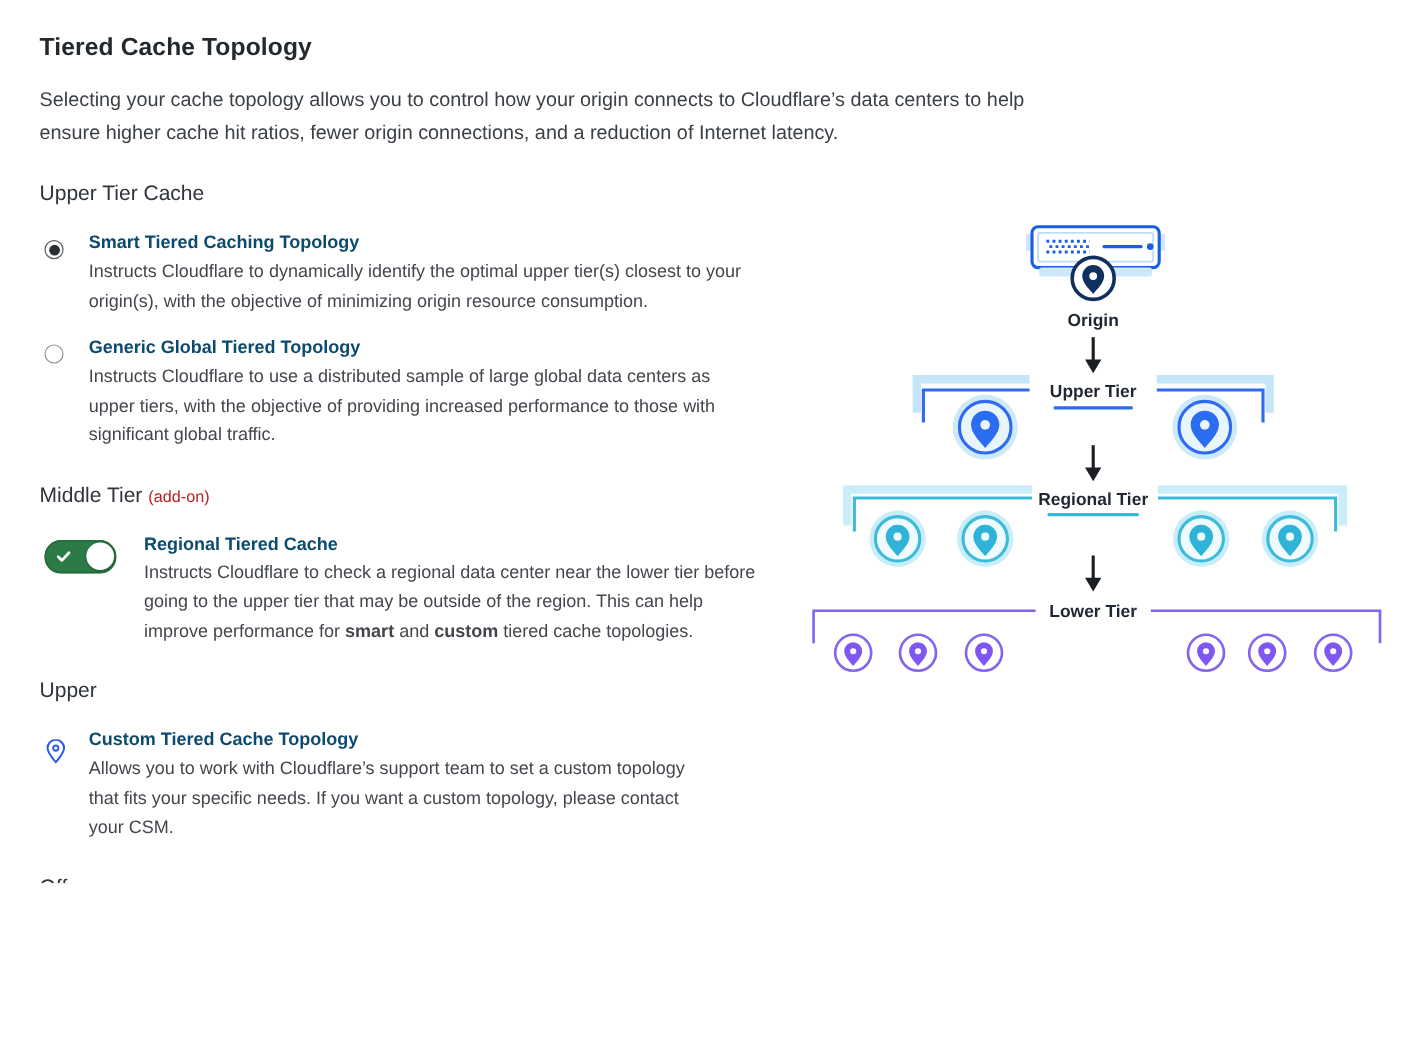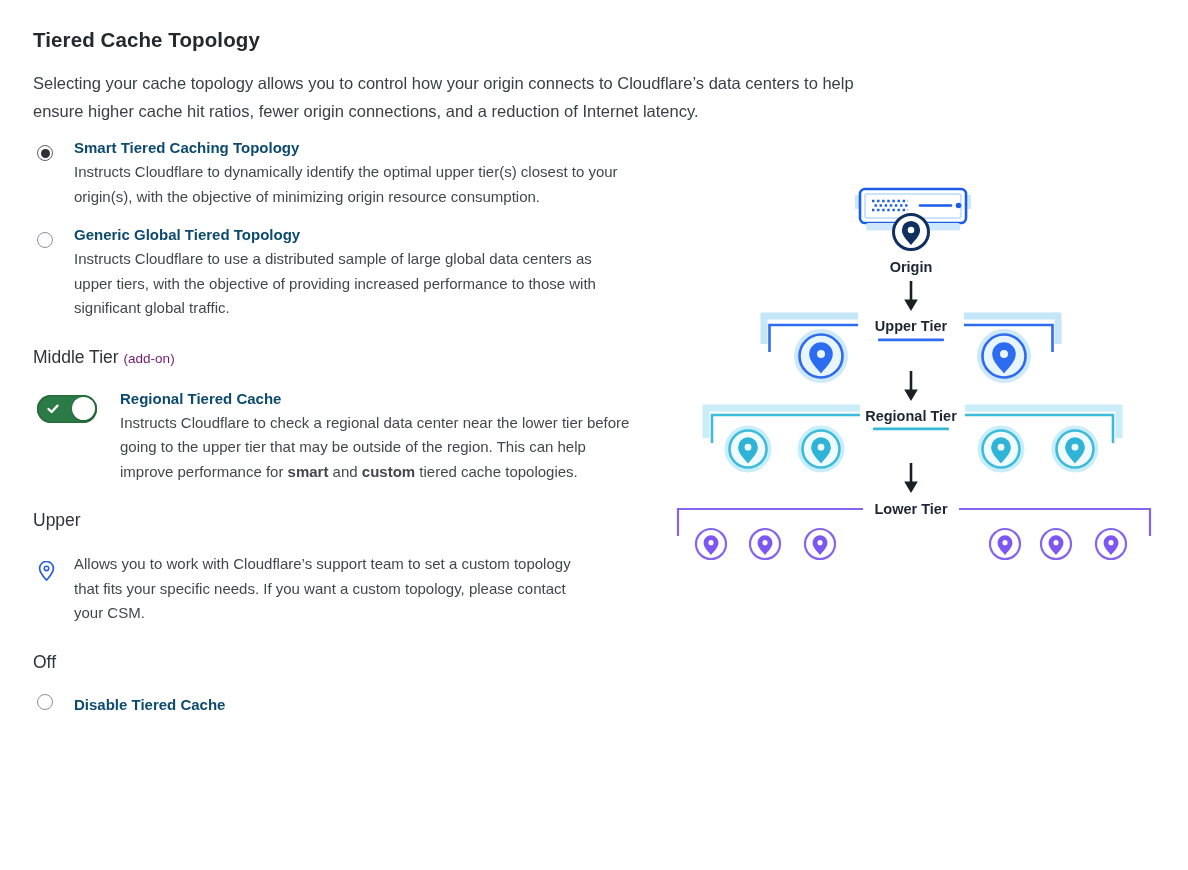--- a/index.html
+++ b/index.html
@@ -6,21 +6,21 @@
   html,body { margin:0; padding:0; background:#ffffff; }
   body { font-family:"Liberation Sans", sans-serif; color:#24292f; }
   .page { position:relative; width:1188px; height:736px; background:#fff; overflow:hidden; }
 
   .left-col { position:absolute; left:33px; top:28px; width:930px; }
 
   .page-title { font-size:20.5px; font-weight:700; color:#24292e; margin:0 0 17px 0; letter-spacing:.1px; }
   .intro { font-size:16.5px; line-height:28px; color:#3b4046; margin:0 0 13px 0; max-width:845px; }
 
   .section-heading { font-size:17.5px; font-weight:400; color:#2f343a; margin:26px 0 21px 0; }
-  .section-heading .note { font-size:13.5px; color:#701a75; margin-left:5px; }
+  .section-heading .note { font-size:13.5px; color:#b91c1c; margin-left:5px; }
 
   .option { display:flex; margin-bottom:16px; max-width:660px; }
   .option .control { width:41px; flex:none; padding-top:7px; }
   .option .control-toggle { width:87px; flex:none; padding-top:6px; }
   .option-body { flex:1; }
   .option-title { font-size:15px; font-weight:700; color:#0c4a6e; line-height:19px; margin-bottom:3px; }
   .option-desc { font-size:15px; line-height:24.5px; color:#43474d; }
   .w-upper { max-width:556px; }
   .w-regional { max-width:516px; }
   .w-custom { max-width:524px; }
@@ -49,20 +49,21 @@
 </head>
 <body>
 
 <div class="page">
 
   <div class="left-col">
 
     <h1 class="page-title">Tiered Cache Topology</h1>
     <p class="intro">Selecting your cache topology allows you to control how your origin connects to Cloudflare’s data centers to help ensure higher cache hit ratios, fewer origin connections, and a reduction of Internet latency.</p>
 
+    <div class="section-heading">Upper Tier Cache</div>
 
     <div class="option">
       <div class="control">
         <span class="radio selected"></span>
       </div>
       <div class="option-body w-upper">
         <div class="option-title">Smart Tiered Caching Topology</div>
         <div class="option-desc">Instructs Cloudflare to dynamically identify the optimal upper tier(s) closest to your origin(s), with the objective of minimizing origin resource consumption.</div>
       </div>
     </div>
@@ -99,20 +100,21 @@
     <div class="section-heading">Upper</div>
 
     <div class="option">
       <div class="control">
         <svg class="custom-pin" width="17" height="21" viewBox="0 0 17 21">
           <path d="M8.5 19.2 C 5.9 15.9 1.6 11.6 1.6 7.4 A 6.9 6.9 0 1 1 15.4 7.4 C 15.4 11.6 11.1 15.9 8.5 19.2 Z" fill="none" stroke="#2b5ed8" stroke-width="1.7" stroke-linejoin="round"></path>
           <circle cx="8.5" cy="7.4" r="2.2" fill="none" stroke="#2b5ed8" stroke-width="1.6"></circle>
         </svg>
       </div>
       <div class="option-body w-custom">
+        <div class="option-title">Custom Tiered Cache Topology</div>
         <div class="option-desc">Allows you to work with Cloudflare’s support team to set a custom topology that fits your specific needs. If you want a custom topology, please contact your CSM.</div>
       </div>
     </div>
 
     <div class="section-heading">Off</div>
 
     <div class="option row-center">
       <div class="control">
         <span class="radio"></span>
       </div>

